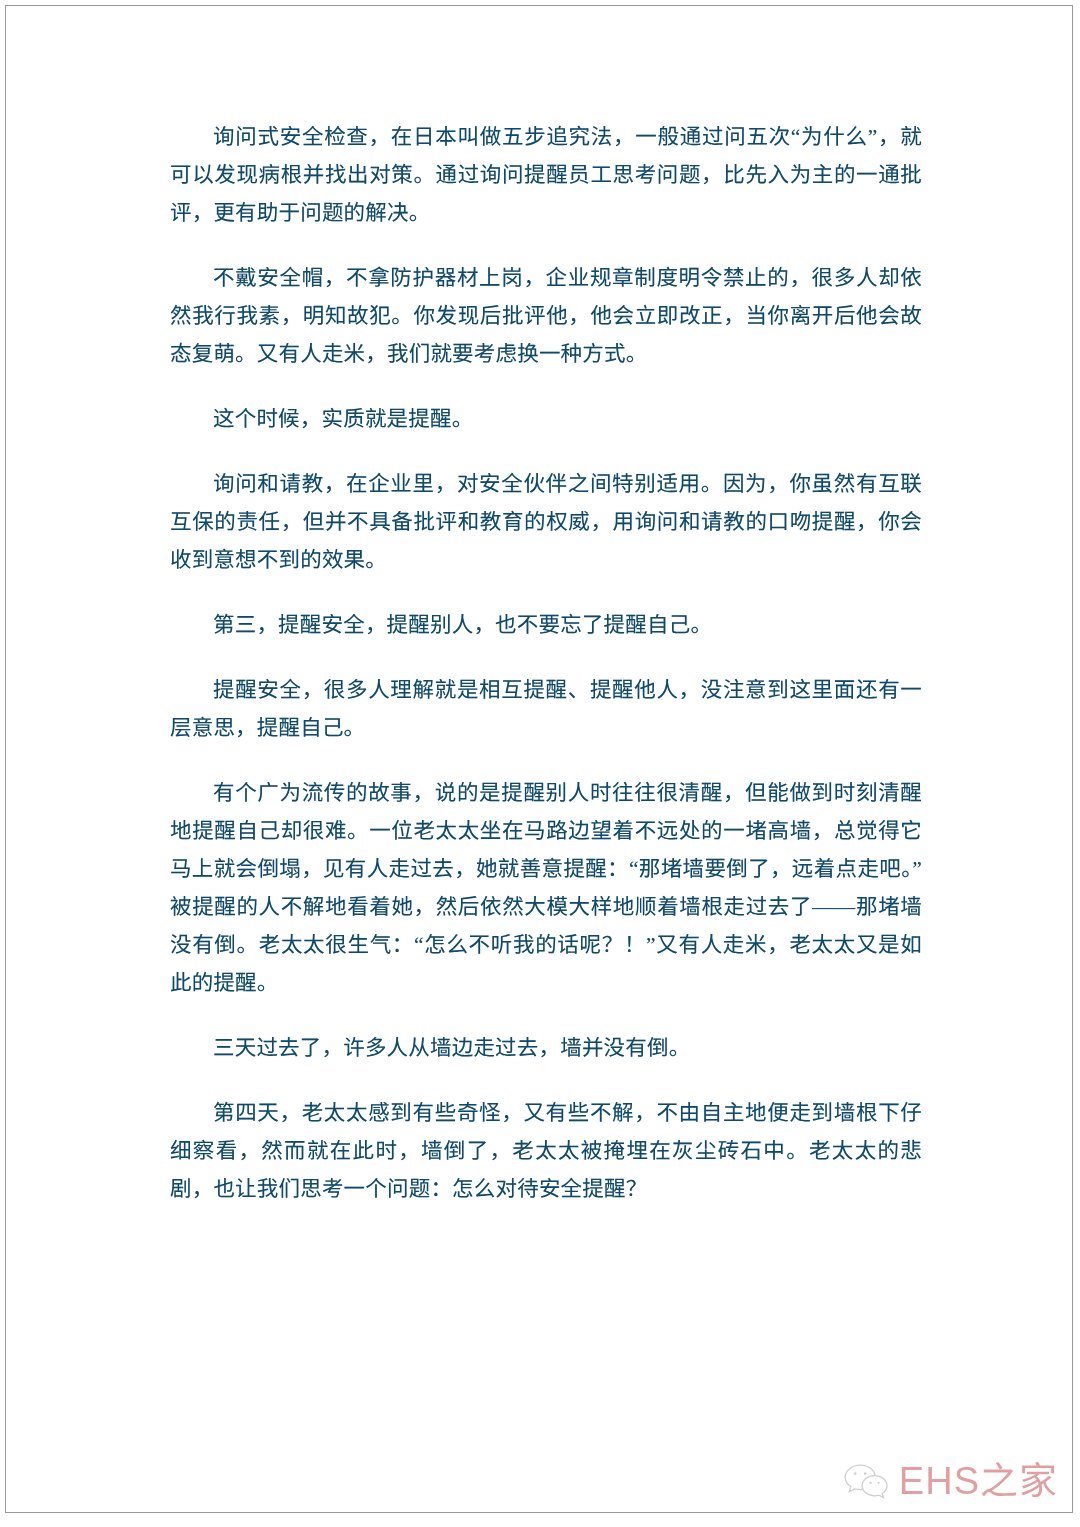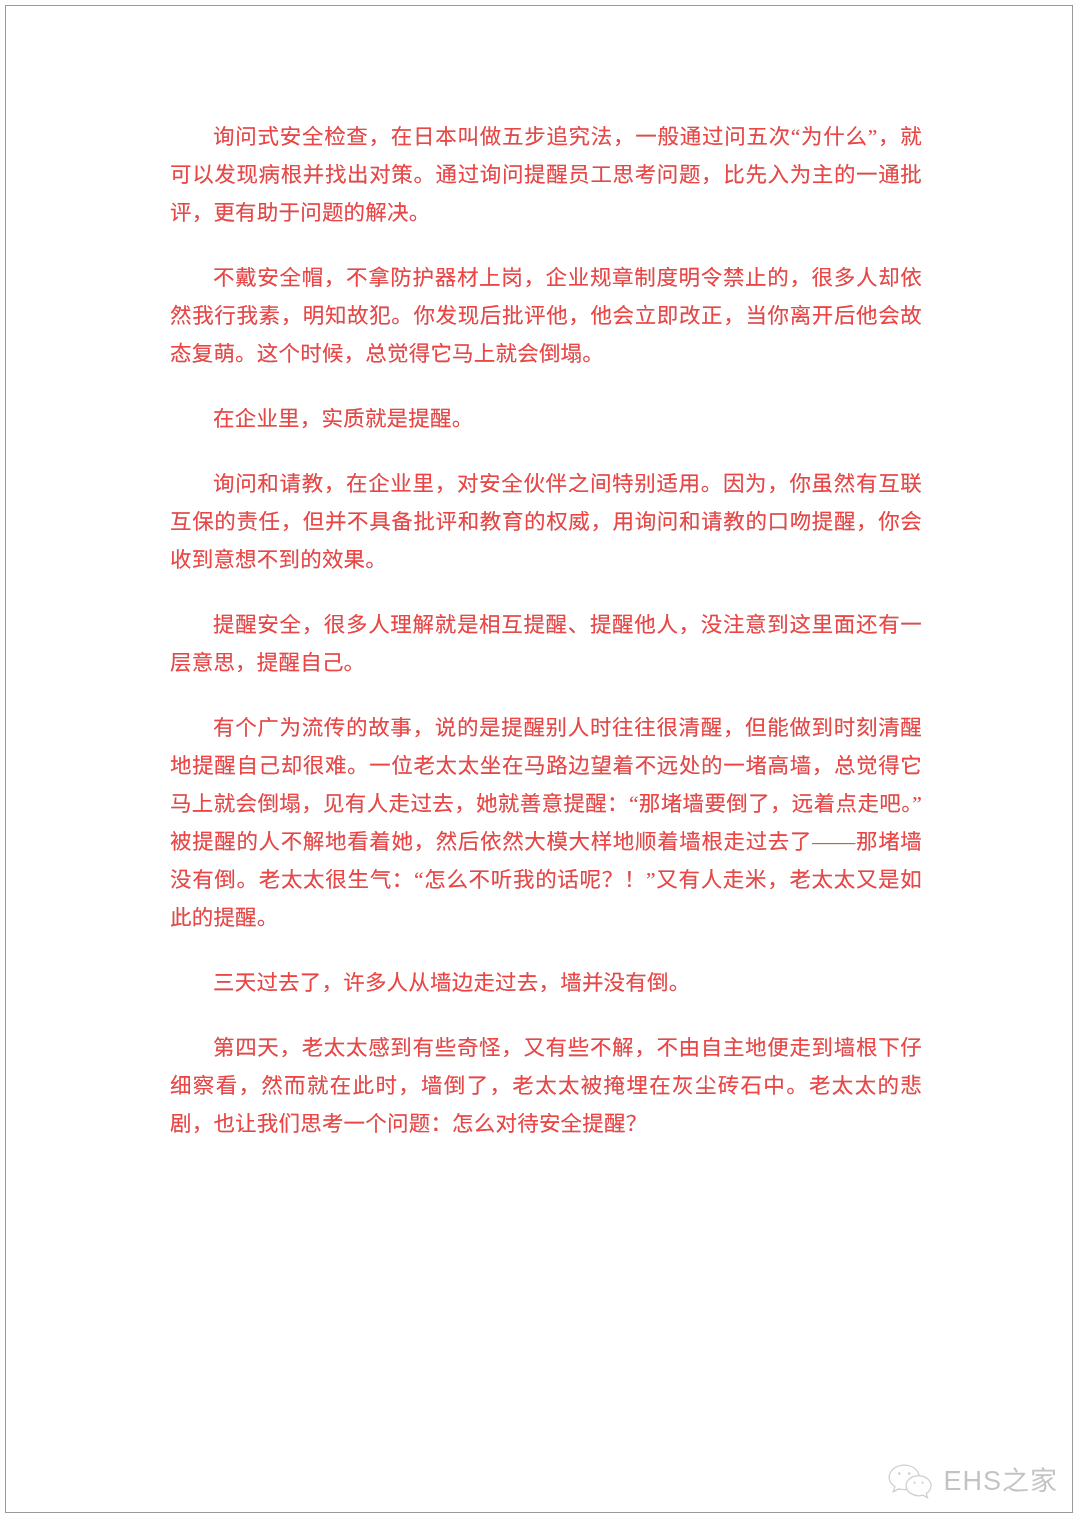--- a/index.html
+++ b/index.html
@@ -35,21 +35,21 @@
     position: absolute;
     left: 170px;
     top: 118px;
     width: 752px;
   }
 
   .para {
     margin: 0 0 27px 0;
     font-size: 21.5px;
     line-height: 38px;
-    color: #ef4444;
+    color: #0c4a6e;
     text-indent: 2em;
     text-align: justify;
     text-justify: inter-ideograph;
     letter-spacing: 0.2px;
     
     text-shadow: 0 0 0.35px rgba(120,120,120,0.45);
   }
 
   .para:last-child {
     margin-bottom: 3px;
@@ -66,40 +66,41 @@
     opacity: 0.42;
   }
 
   .wechat-icon {
     width: 46px;
     height: 40px;
     display: block;
   }
 
   .brand-text {
-    font-size: 27px;
+    font-size: 38px;
     line-height: 1;
-    color: #737373;
+    color: #b91c1c;
     font-family: "Liberation Sans", "DejaVu Sans", sans-serif;
     letter-spacing: 1px;
     white-space: nowrap;
   }
 </style>
 </head>
 <body>
 
 <div class="page">
 
   <div class="page-frame"></div>
 
   <div class="content">
     <p class="para">询问式安全检查，在日本叫做五步追究法，一般通过问五次“为什么”，就可以发现病根并找出对策。通过询问提醒员工思考问题，比先入为主的一通批评，更有助于问题的解决。</p>
-    <p class="para">不戴安全帽，不拿防护器材上岗，企业规章制度明令禁止的，很多人却依然我行我素，明知故犯。你发现后批评他，他会立即改正，当你离开后他会故态复萌。这个时候，总觉得它马上就会倒塌。</p>
-    <p class="para">在企业里，实质就是提醒。</p>
+    <p class="para">不戴安全帽，不拿防护器材上岗，企业规章制度明令禁止的，很多人却依然我行我素，明知故犯。你发现后批评他，他会立即改正，当你离开后他会故态复萌。又有人走米，我们就要考虑换一种方式。</p>
+    <p class="para">这个时候，实质就是提醒。</p>
     <p class="para">询问和请教，在企业里，对安全伙伴之间特别适用。因为，你虽然有互联互保的责任，但并不具备批评和教育的权威，用询问和请教的口吻提醒，你会收到意想不到的效果。</p>
+    <p class="para">第三，提醒安全，提醒别人，也不要忘了提醒自己。</p>
     <p class="para">提醒安全，很多人理解就是相互提醒、提醒他人，没注意到这里面还有一层意思，提醒自己。</p>
     <p class="para">有个广为流传的故事，说的是提醒别人时往往很清醒，但能做到时刻清醒地提醒自己却很难。一位老太太坐在马路边望着不远处的一堵高墙，总觉得它马上就会倒塌，见有人走过去，她就善意提醒：“那堵墙要倒了，远着点走吧。”被提醒的人不解地看着她，然后依然大模大样地顺着墙根走过去了——那堵墙没有倒。老太太很生气：“怎么不听我的话呢？！”又有人走米，老太太又是如此的提醒。</p>
     <p class="para">三天过去了，许多人从墙边走过去，墙并没有倒。</p>
     <p class="para">第四天，老太太感到有些奇怪，又有些不解，不由自主地便走到墙根下仔细察看，然而就在此时，墙倒了，老太太被掩埋在灰尘砖石中。老太太的悲剧，也让我们思考一个问题：怎么对待安全提醒？</p>
 
   </div>
 
   <div class="footer-brand">
     <span>
       <svg class="wechat-icon" viewBox="0 0 46 40" xmlns="http://www.w3.org/2000/svg" fill="none" stroke="#8f8f8f" stroke-width="1.3">

